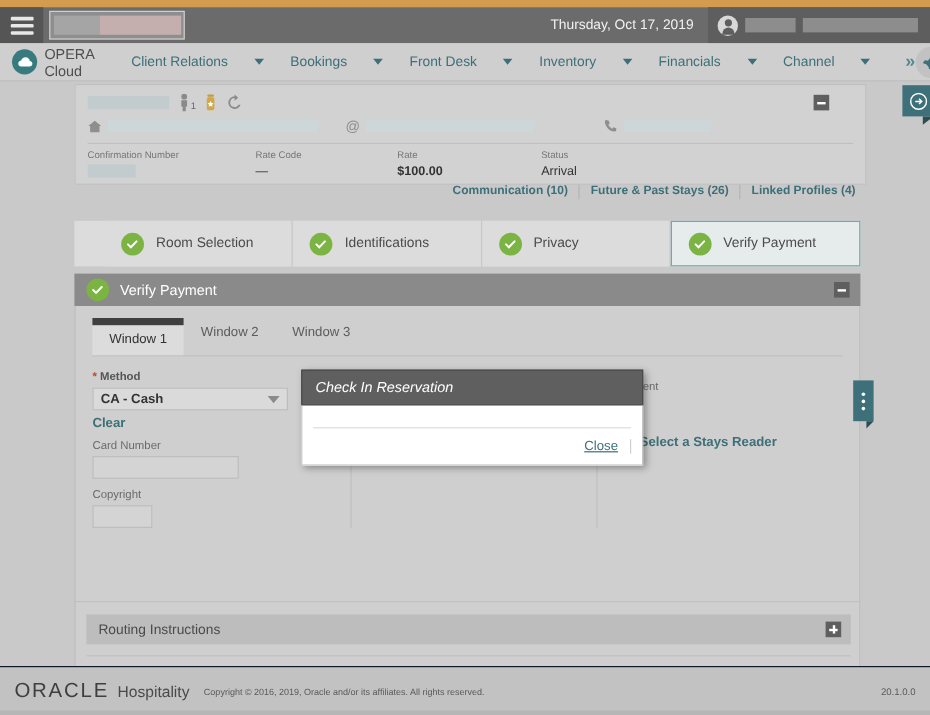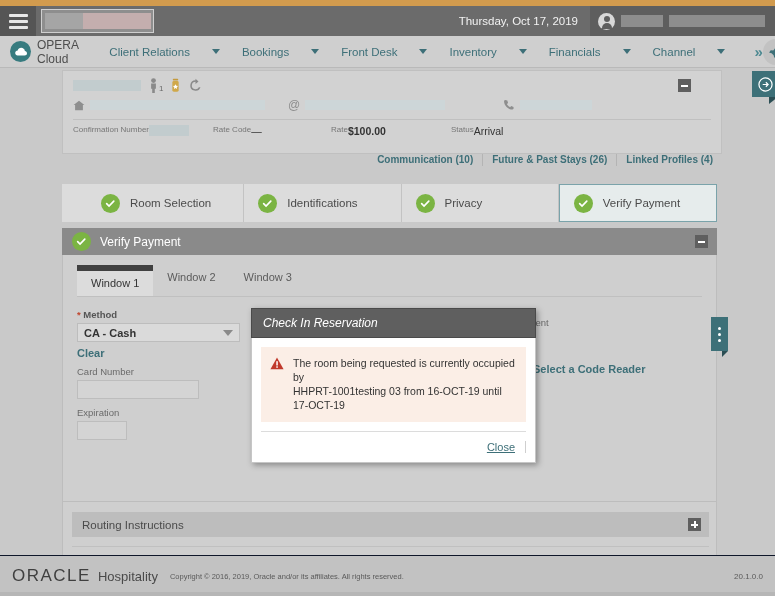--- a/index.html
+++ b/index.html
@@ -121,21 +121,21 @@
   }
   .res-row1 { display: flex; align-items: center; padding: 7px 10px 0 10px; gap: 8px; }
   .name-redact { width: 68px; height: 11px; background: #c2ccce; }
   .occ-icon { display:flex; align-items: flex-end; gap:1px; }
   .occ-num { font-size: 8px; color: #6a6a6a; }
   .res-row2 { display: flex; align-items: center; padding: 5px 10px 0 10px; }
   .mini-field { display: flex; align-items: center; gap: 5px; }
   .redact-bar { height: 10px; background: #cdd6d8; }
   .res-divider { margin: 7px 10px 0 10px; border-top: 1px solid #c0c0c0; }
   .res-row3 { display: flex; padding: 5px 10px 0 10px; }
-  .res-field { display: flex; flex-direction: row; }
+  .res-field { display: flex; flex-direction: column; }
   .res-label { font-size: 8px; color: #767676; margin-bottom: 3px; }
   .res-value { font-size: 10.5px; color: #333; font-weight: bold; }
   .res-value.plain { font-weight: normal; }
   .val-redact { width: 40px; height: 11px; background: #c2ccce; }
 
   .card-collapse {
     position: absolute; right: 30px; top: 8px;
     width: 13px; height: 13px; background: #5f5f5f;
     display:flex; align-items:center; justify-content:center; cursor:pointer;
   }
@@ -531,38 +531,38 @@
             <span class="req">*</span>
             <span>Method</span>
           </div>
           <div class="select-box">
             <span>CA - Cash</span>
             <i class="dn"></i>
           </div>
           <div class="clear-link">Clear</div>
           <div class="fld-label">Card Number</div>
           <div class="txt-input mb" style="width:122px"></div>
-          <div class="fld-label">Expiration</div>
+          <div class="fld-label">Copyright</div>
           <div class="txt-input" style="width:50px"></div>
         </div>
 
         <div class="col sep" style="width:205px">
           <div style="height:36px"></div>
           <div class="select-box" style="width:175px">
             <span>1 - Nights*(Daily Rate)</span>
             <i class="dn"></i>
           </div>
         </div>
 
         <div class="col sep">
           <div class="fld-label" style="margin-top:8px">Percent</div>
           <div style="height:32px"></div>
           <div class="card-reader-link">
             <span class="cr-icon"></span>
-            <span>Select a Code Reader</span>
+            <span>Select a Stays Reader</span>
           </div>
         </div>
       </div>
 
       <div class="vmenu">
         <i></i>
         <i></i>
         <i></i>
       </div>
       <div class="vmenu-notch"></div>
@@ -576,31 +576,20 @@
     <div class="routing-underline"></div>
 
     <div class="actionbar">
       
       
     </div>
 
     <div class="modal">
       <div class="modal-title">Check In Reservation</div>
       <div class="modal-body">
-        <div class="alert">
-          <svg class="warn-tri" width="14" height="13" viewBox="0 0 14 13">
-            <path d="M7 0.6L13.6 12.2H0.4z" fill="#c0392b"></path>
-            <rect x="6.3" y="4.2" width="1.5" height="4.3" fill="#fff"></rect>
-            <rect x="6.3" y="9.3" width="1.5" height="1.5" fill="#fff"></rect>
-          </svg>
-          <div class="alert-text">
-            <div>The room being requested is currently occupied by</div>
-            <div>HHPRT-1001testing 03 from 16-OCT-19 until 17-OCT-19</div>
-          </div>
-        </div>
         <div class="modal-sep"></div>
         <div class="modal-actions">
           <span class="close-link">Close</span>
         </div>
       </div>
     </div>
 
   </div>
 
   <div class="footer">

